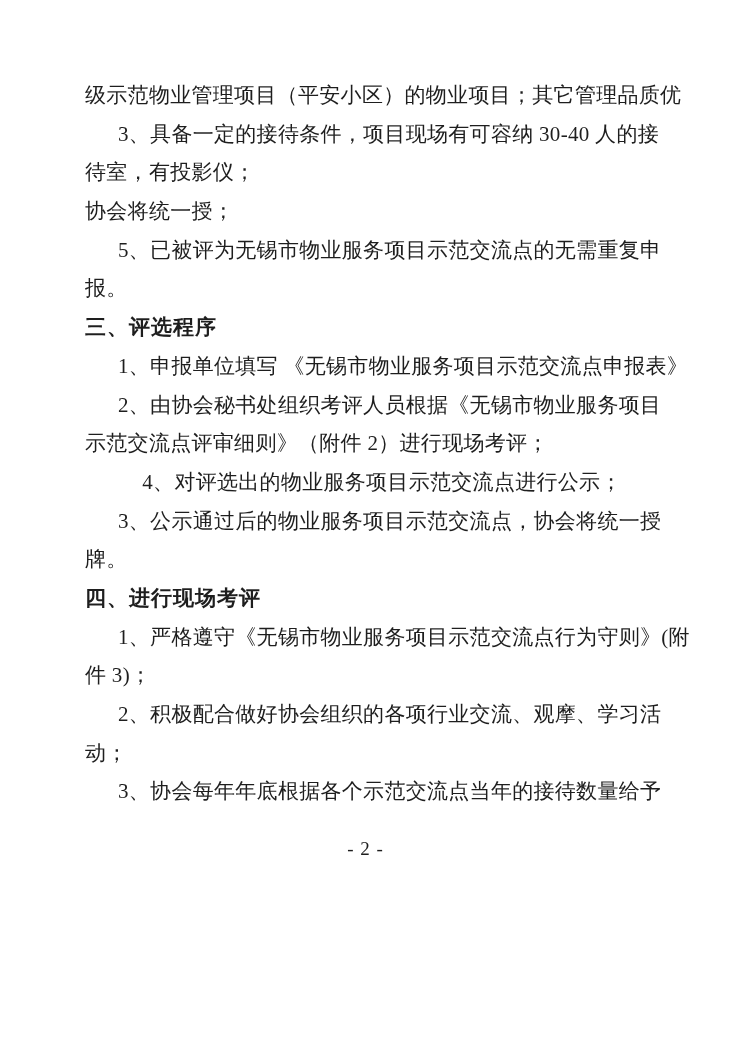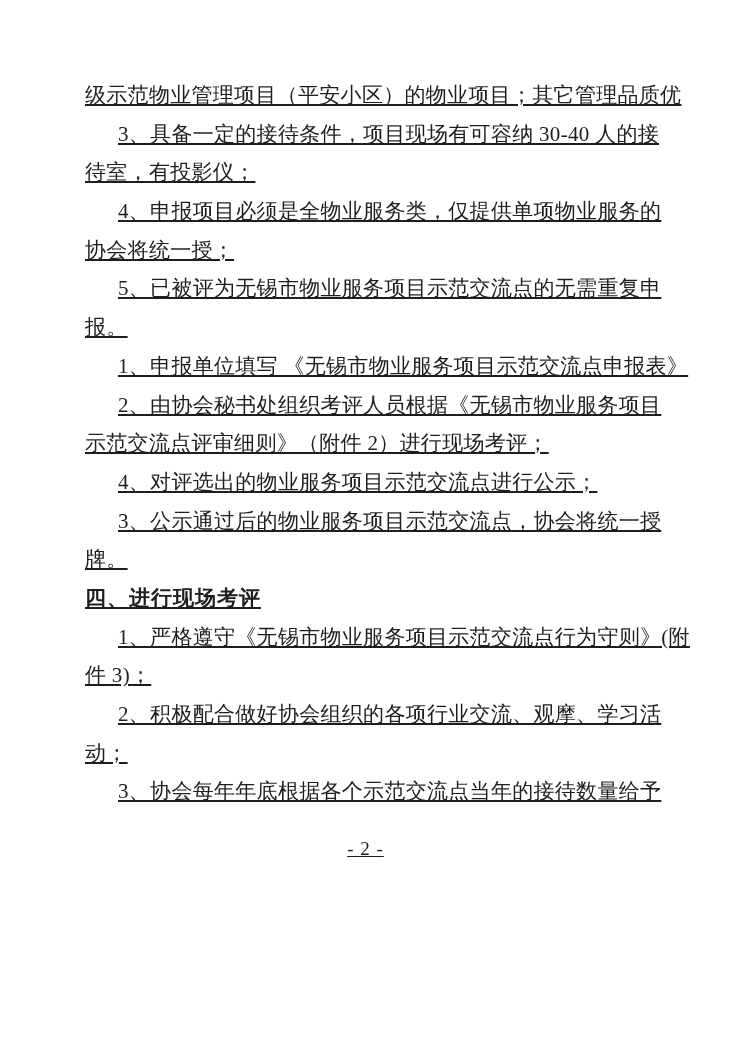--- a/index.html
+++ b/index.html
@@ -13,31 +13,31 @@
     overflow: hidden;
   }
   .page {
     box-sizing: border-box;
     width: 736px;
     height: 1042px;
     padding: 76px 90px 0 85px;
     background: #ffffff;
     font-family: "Liberation Serif", "DejaVu Serif", serif;
     color: #1e1e1e;
-    text-decoration: underline;
   }
   .line {
     height: 38.7px;
     line-height: 38.7px;
     font-size: 21px;
     letter-spacing: 0.3px;
     white-space: nowrap;
   }
   .indent {
     text-indent: 33px;
+    text-align: center;
   }
   .heading {
     font-weight: bold;
     letter-spacing: 1px;
   }
   .hang {
     margin-left: -11px;
   }
   .page-number {
     margin-top: 27px;
@@ -47,24 +47,24 @@
     color: #1e1e1e;
   }
 </style>
 </head>
 <body>
 
 <div class="page">
   <div class="line">级示范物业管理项目（平安小区）的物业项目；其它管理品质优</div>
   <div class="line indent">3、具备一定的接待条件，项目现场有可容纳 30-40 人的接</div>
   <div class="line">待室，有投影仪；</div>
-  <div class="line indent">4、申报项目必须是全物业服务类，仅提供单项物业服务的</div>
   <div class="line">协会将统一授；</div>
   <div class="line indent">5、已被评为无锡市物业服务项目示范交流点的无需重复申</div>
   <div class="line">报。</div>
+  <div class="line heading">三、评选程序</div>
   <div class="line indent">1、申报单位填写 《无锡市物业服务项目示范交流点申报表》</div>
   <div class="line indent">2、由协会秘书处组织考评人员根据《无锡市物业服务项目</div>
   <div class="line">示范交流点评审细则》（附件 2）进行现场考评；</div>
   <div class="line indent">4、对评选出的物业服务项目示范交流点进行公示；</div>
   <div class="line indent">3、公示通过后的物业服务项目示范交流点，协会将统一授</div>
   <div class="line">牌。</div>
   <div class="line heading">四、进行现场考评</div>
   <div class="line indent">1、严格遵守《无锡市物业服务项目示范交流点行为守则》(附</div>
   <div class="line">件 3)；</div>
   <div class="line indent">2、积极配合做好协会组织的各项行业交流、观摩、学习活</div>

